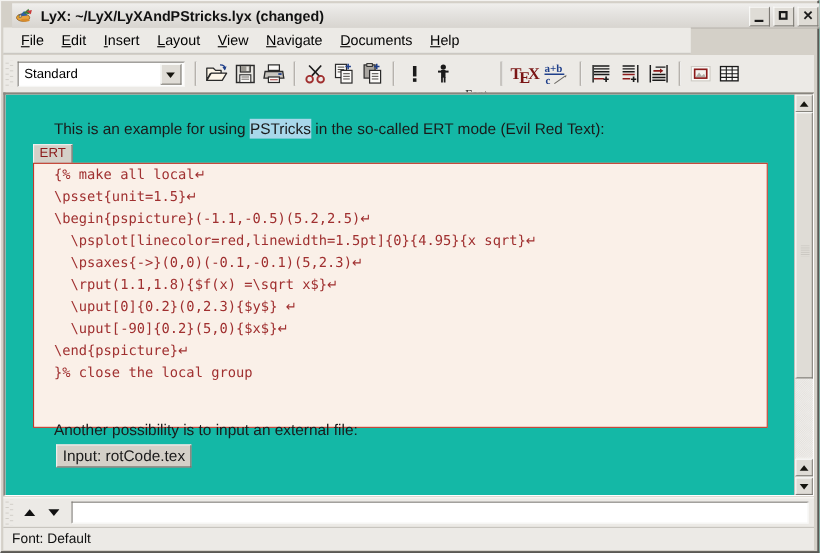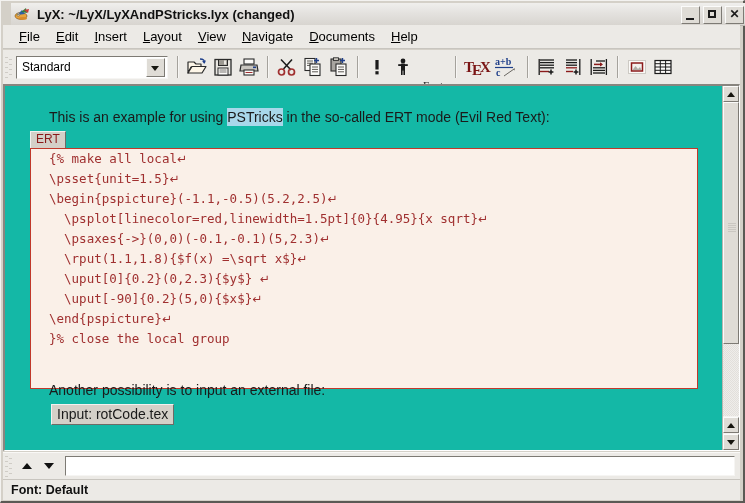--- a/index.html
+++ b/index.html
@@ -41,21 +41,21 @@
     border-top:1px solid #fbfbfa;border-left:1px solid #fbfbfa;
     border-right:1px solid #7d7a74;border-bottom:1px solid #7d7a74;
     position:relative;
   }
   .wb-min::after{content:"";position:absolute;left:4px;bottom:3px;width:8px;height:2px;background:#1a1a1a;}
   .wb-max::after{content:"";position:absolute;left:4px;top:3px;width:8px;height:8px;border:2px solid #1a1a1a;box-sizing:border-box;}
   .wb-close{font-size:12px;line-height:15px;text-align:center;color:#1a1a1a;font-weight:bold;font-family:"Liberation Sans",sans-serif;}
 
   
   .menubar{
-    position:absolute;left:2px;top:24px;width:737px;height:24px;
+    position:absolute;left:2px;top:24px;width:625px;height:24px;
     background:#eceae6;
     display:flex;align-items:center;
     border-bottom:1px solid #c8c5bf;
     box-sizing:border-box;
     padding-left:8px;
   }
   .menu-item{
     font-size:13px;color:#000;padding:2px 8px;cursor:default;
     white-space:nowrap;
   }
@@ -216,21 +216,21 @@
   }
 
   
   .statusbar{
     position:absolute;left:2px;top:478px;width:737px;height:21px;
     background:#eceae6;
     border-top:1px solid #c8c5bf;
     box-sizing:border-box;
     display:flex;align-items:center;padding-left:8px;
   }
-  .status-text{font-size:12.5px;color:#111;font-weight:bold;}
+  .status-text{font-size:12.5px;color:#111;}
 </style>
 </head>
 <body>
 
 <div id="app">
 
   <div class="titlebar">
     <div class="title-icon">
       <svg width="18" height="18" viewBox="0 0 18 18">
         <ellipse cx="7" cy="11" rx="6" ry="3.4" fill="#e8a33d" stroke="#7a4a10" stroke-width="0.6"></ellipse>

